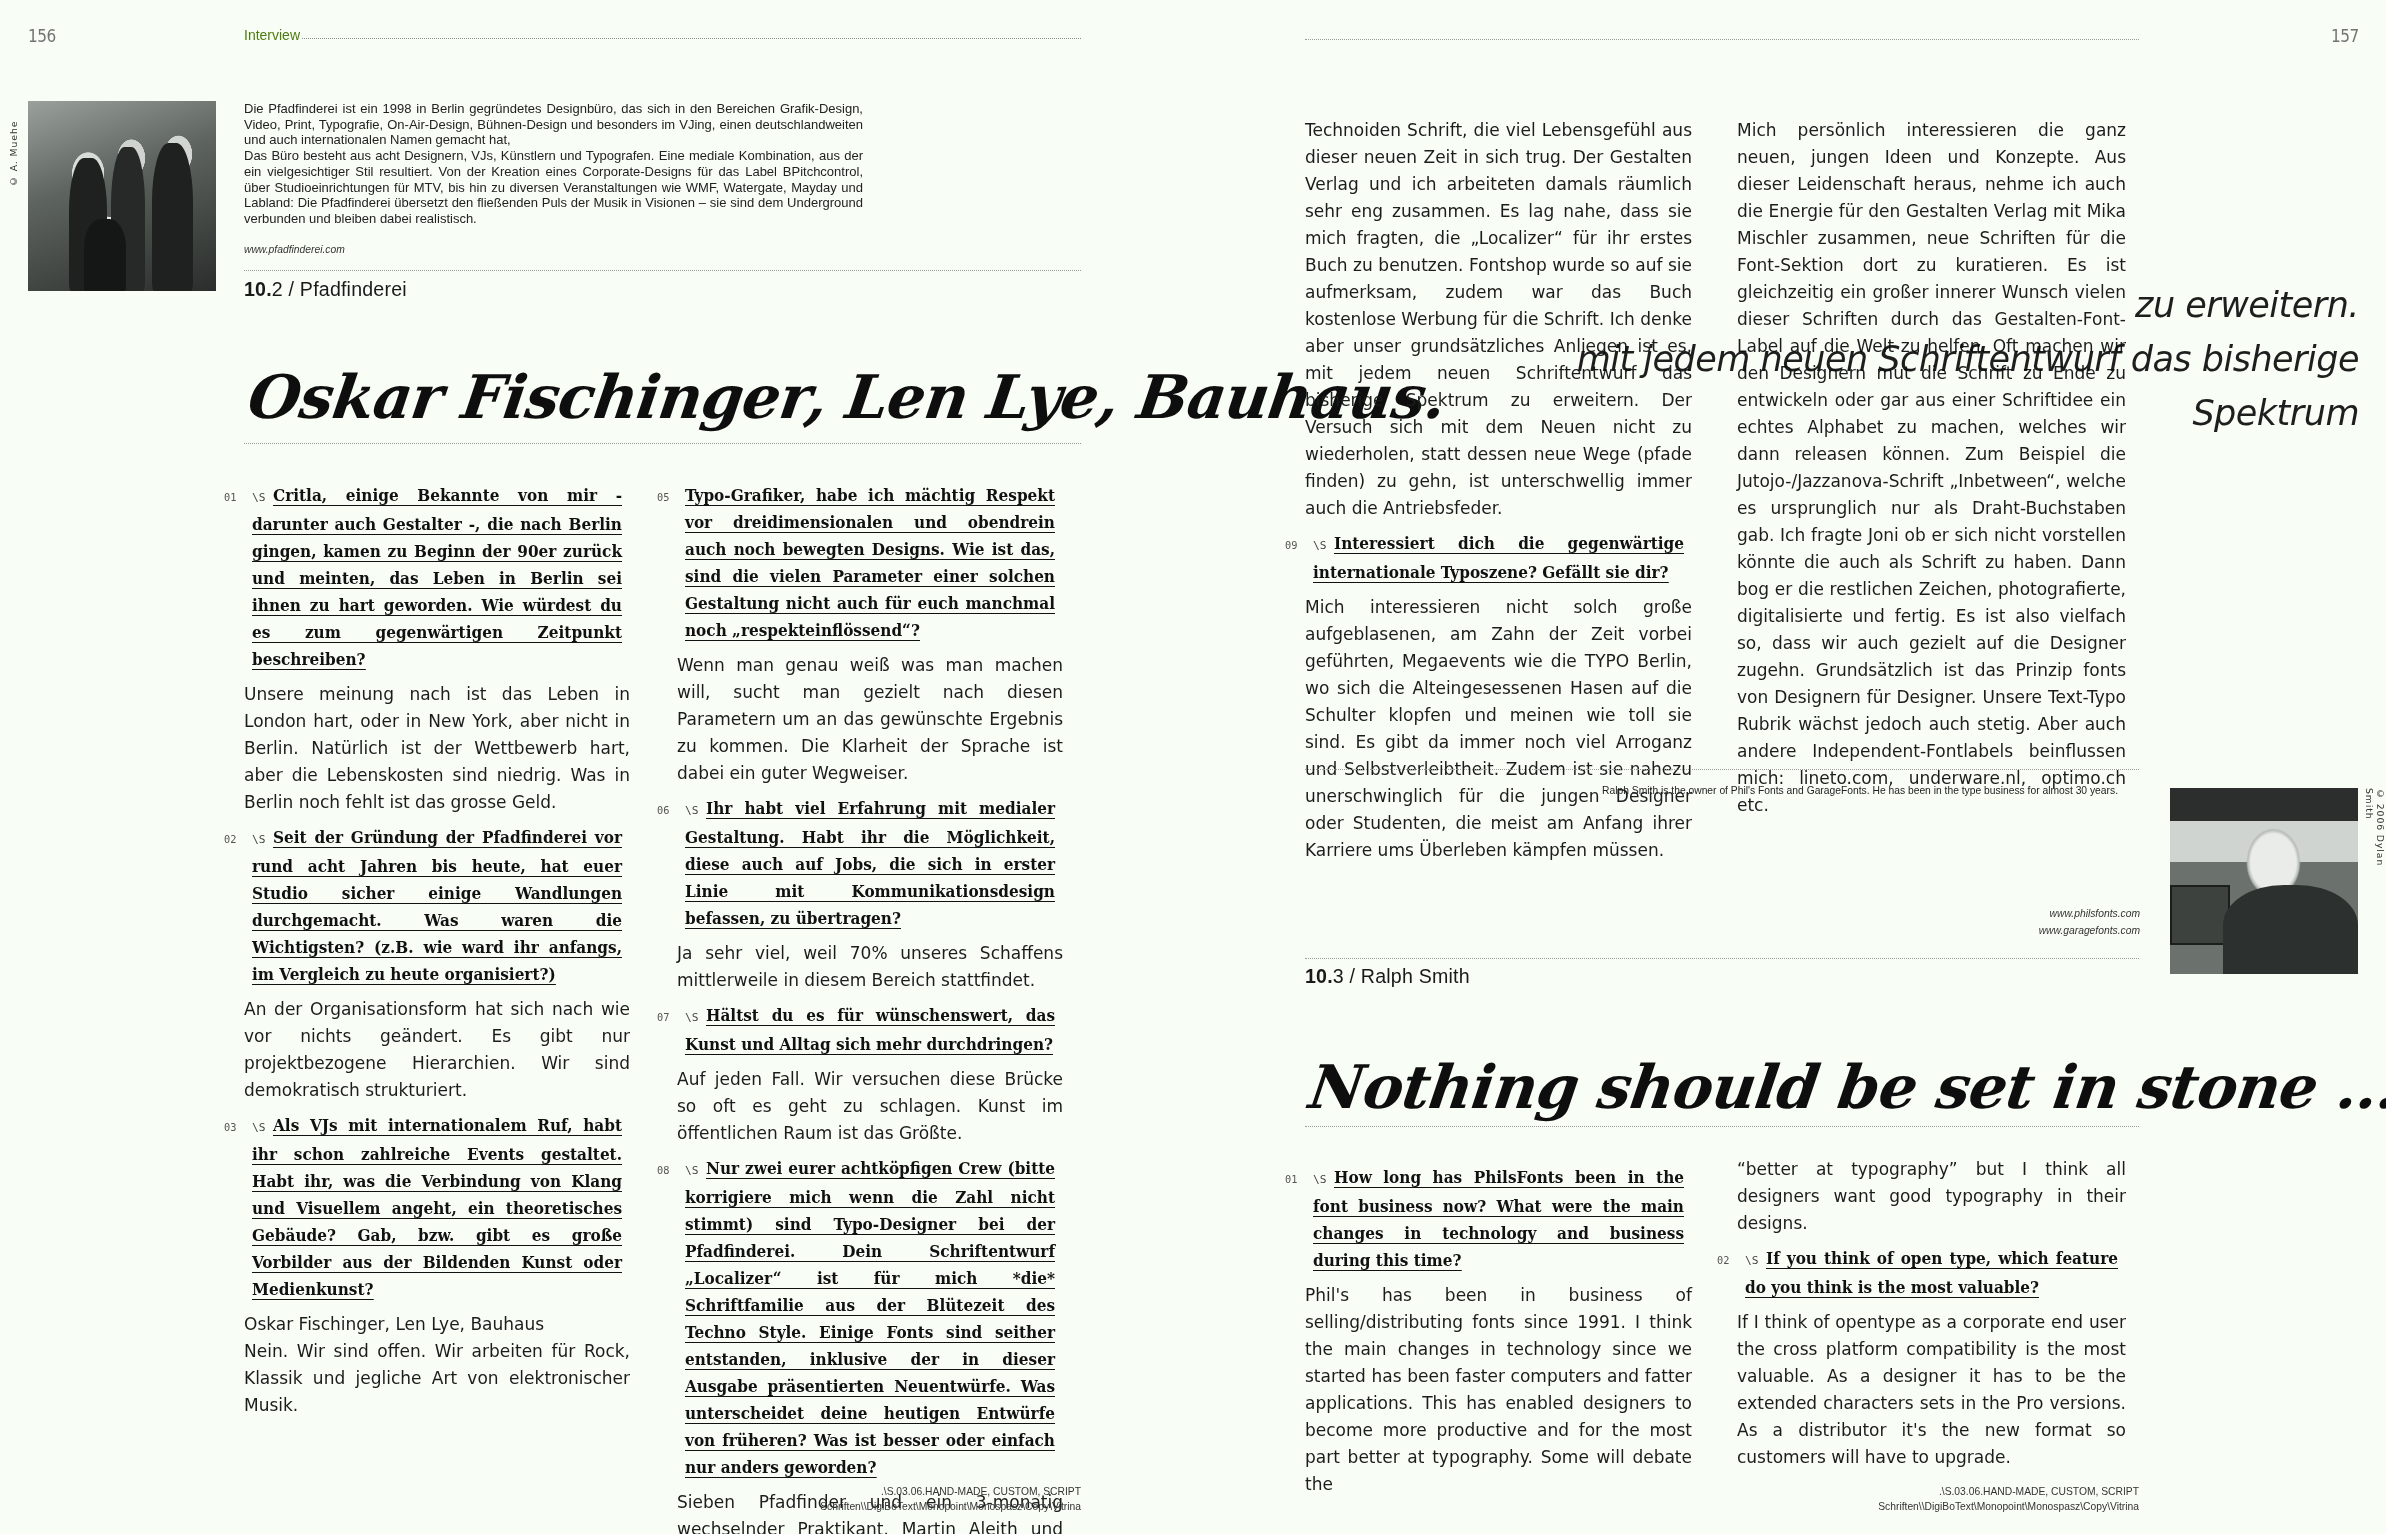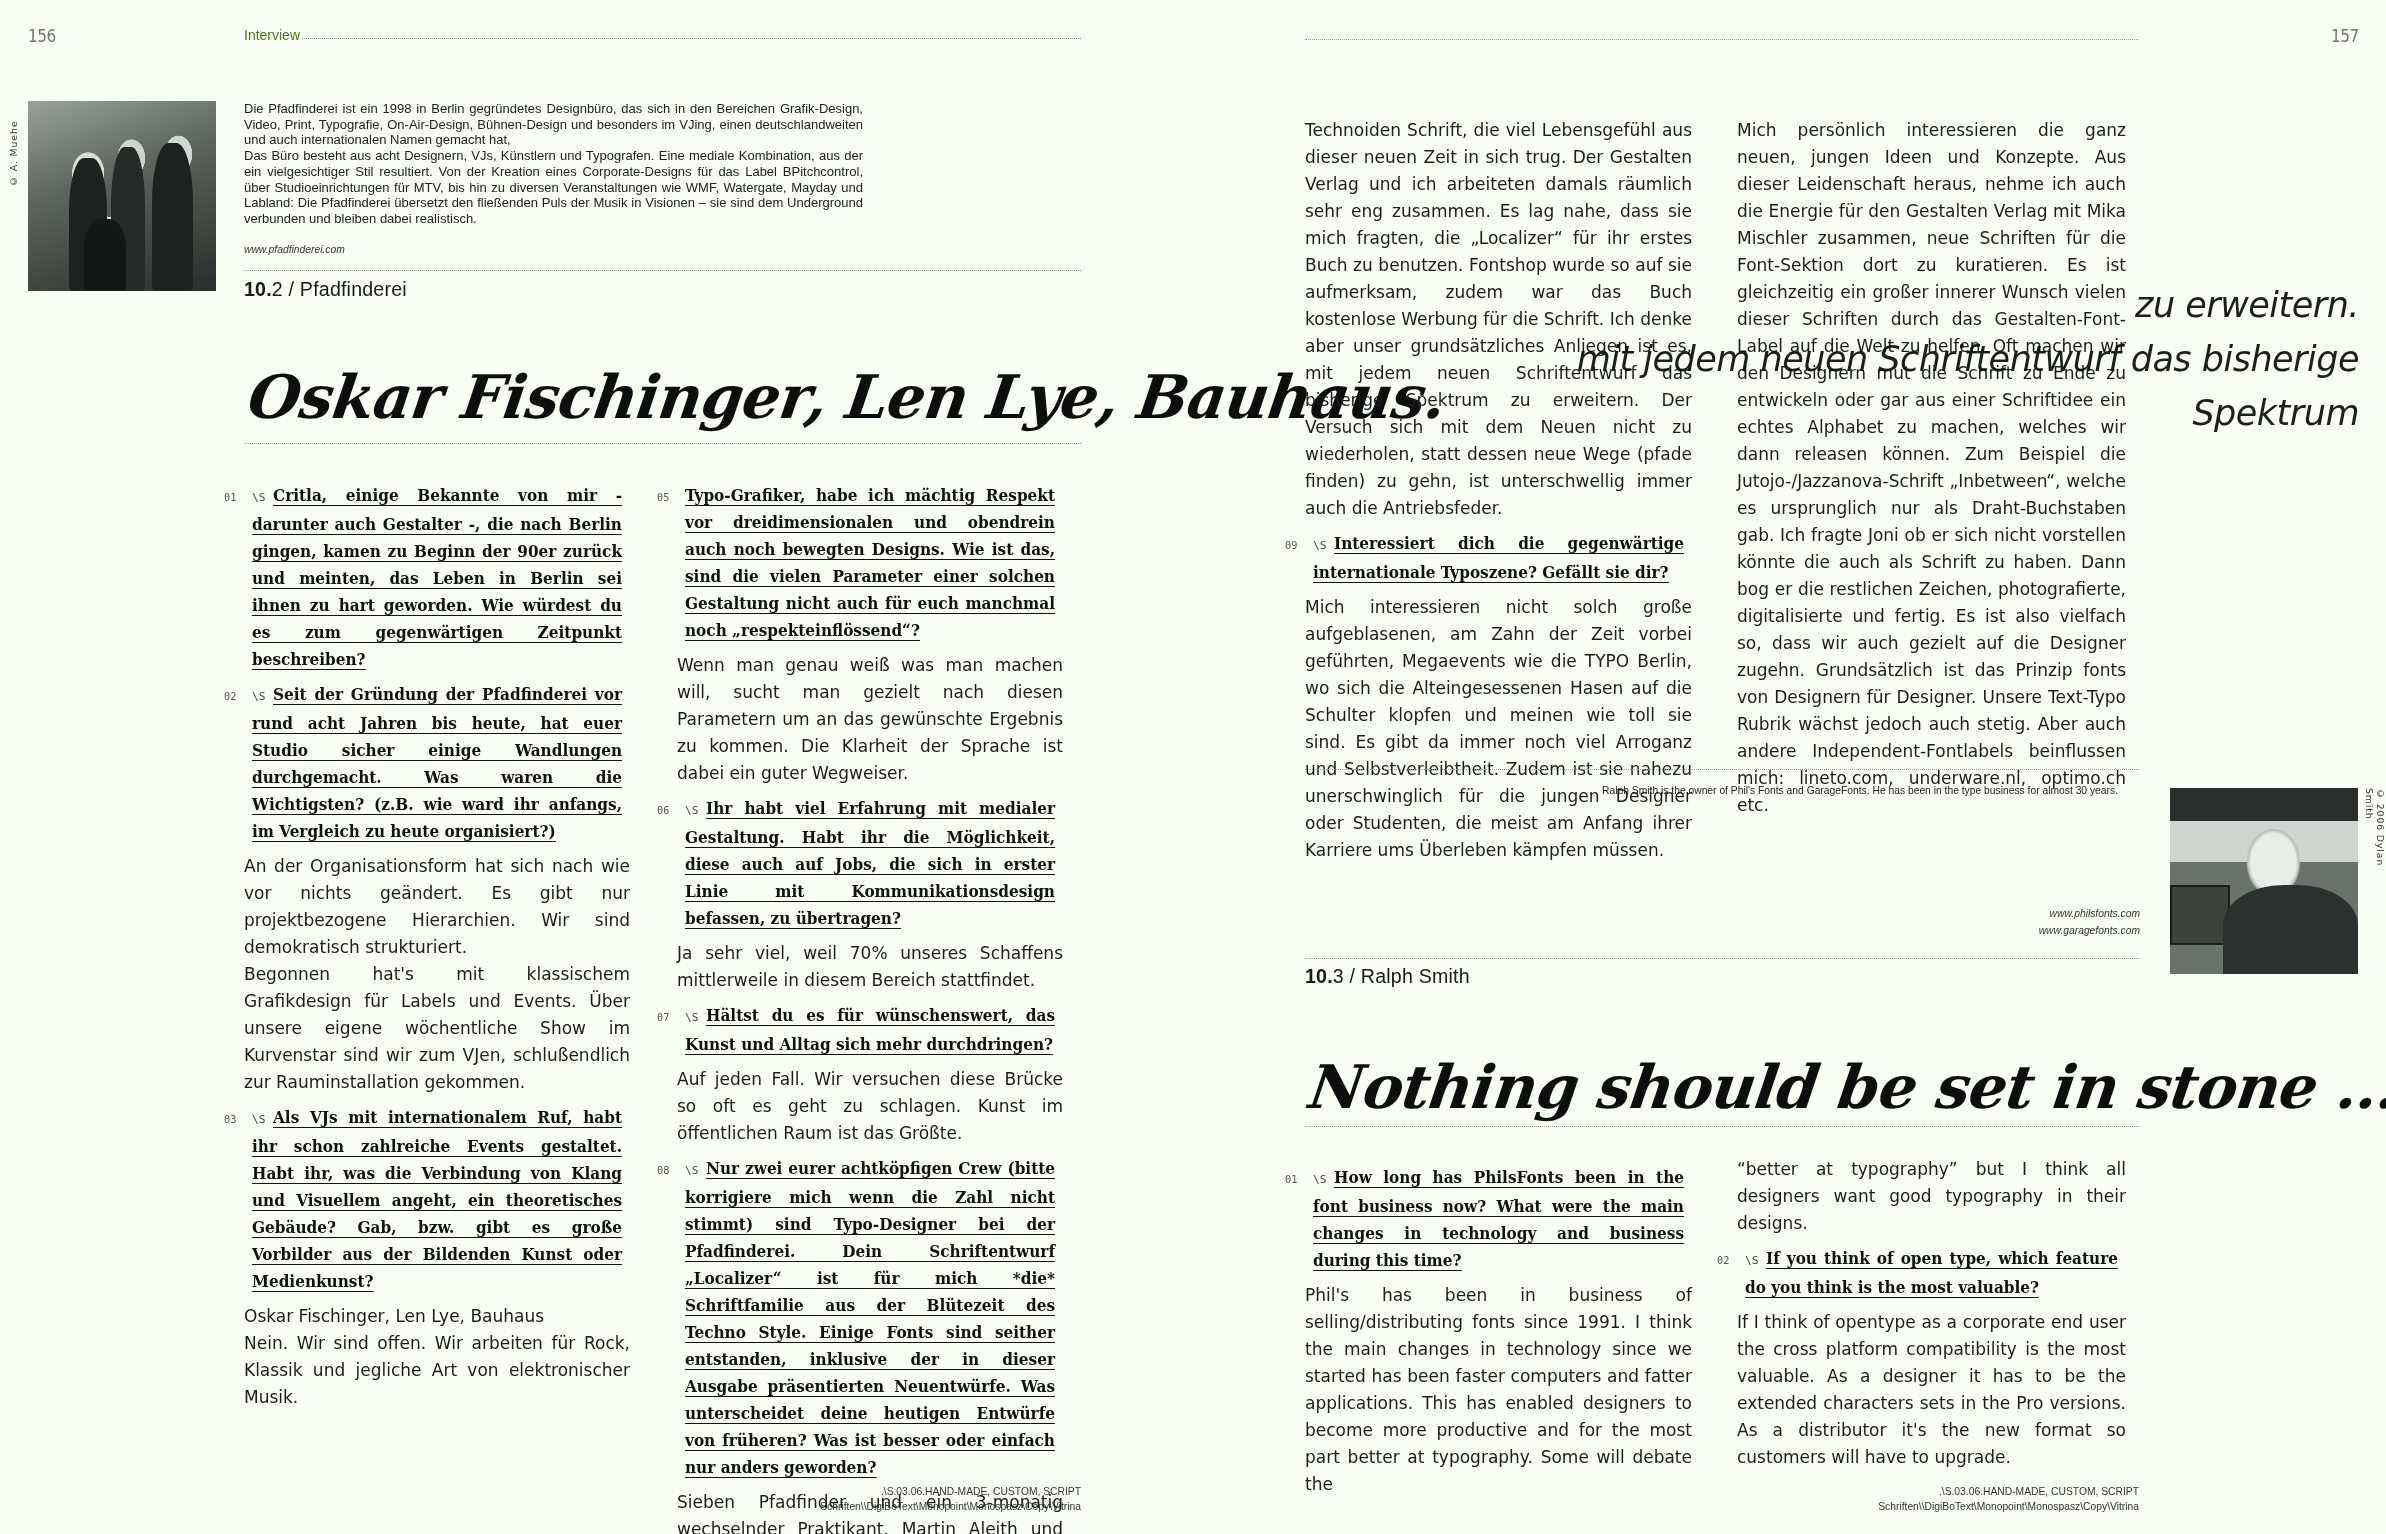--- a/index.html
+++ b/index.html
@@ -87,23 +87,23 @@
 <div class="rule" style="left:244px; top:270px; width:837px;"></div>
 <div class="abs section" style="left:244px; top:278px;">
   <b>10.</b><span>2 / Pfadfinderei</span>
 </div>
 
 <div class="abs script" style="left:244px; top:362px;">Oskar Fischinger, Len Lye, Bauhaus.</div>
 <div class="rule" style="left:244px; top:443px; width:837px;"></div>
 
 <div class="col" id="lcol1" style="left:244px; top:474px; width:386px;">
     <p class="q"><span class="qnum">01</span><span class="qmark">\S</span><span style="text-decoration: underline; text-underline-offset: 3.7px;">Critla, einige Bekannte von mir - darunter auch Gestalter -, die nach Berlin gingen, kamen zu Beginn der 90er zurück und meinten, das Leben in Berlin sei ihnen zu hart geworden. Wie würdest du es zum gegenwärtigen Zeitpunkt beschreiben?</span></p>
+    <p class="a"><span>Unsere meinung nach ist das Leben in London hart, oder in New York, aber nicht in Berlin. Natürlich ist der Wettbewerb hart, aber die Lebenskosten sind niedrig. Was in Berlin noch fehlt ist das grosse Geld.</span></p>
     <p class="q"><span class="qnum">02</span><span class="qmark">\S</span><span style="text-decoration: underline; text-underline-offset: 3.7px;">Seit der Gründung der Pfadfinderei vor rund acht Jahren bis heute, hat euer Studio sicher einige Wandlungen durchgemacht. Was waren die Wichtigsten? (z.B. wie ward ihr anfangs, im Vergleich zu heute organisiert?)</span></p>
     <p class="a"><span>An der Organisationsform hat sich nach wie vor nichts geändert. Es gibt nur projektbezogene Hierarchien. Wir sind demokratisch strukturiert.</span></p>
-    <p class="a"><span>Begonnen hat's mit klassischem Grafikdesign für Labels und Events. Über unsere eigene wöchentliche Show im Kurvenstar sind wir zum VJen, schlußendlich zur Rauminstallation gekommen.</span></p>
     <p class="q"><span class="qnum">03</span><span class="qmark">\S</span><span style="text-decoration: underline; text-underline-offset: 3.7px;">Als VJs mit internationalem Ruf, habt ihr schon zahlreiche Events gestaltet. Habt ihr, was die Verbindung von Klang und Visuellem angeht, ein theoretisches Gebäude? Gab, bzw. gibt es große Vorbilder aus der Bildenden Kunst oder Medienkunst?</span></p>
     <p class="a"><span>Oskar Fischinger, Len Lye, Bauhaus</span></p>
     <p class="a"><span>Nein. Wir sind offen. Wir arbeiten für Rock, Klassik und jegliche Art von elektronischer Musik.</span></p>
   </div>
 <div class="col" id="lcol2" style="left:677px; top:474px; width:386px;">
     <p class="q"><span class="qnum">05</span><span style="text-decoration: underline; text-underline-offset: 3.7px;">Typo-Grafiker, habe ich mächtig Respekt vor dreidimensionalen und obendrein auch noch bewegten Designs. Wie ist das, sind die vielen Parameter einer solchen Gestaltung nicht auch für euch manchmal noch „respekteinflössend“?</span></p>
     <p class="a"><span>Wenn man genau weiß was man machen will, sucht man gezielt nach diesen Parametern um an das gewünschte Ergebnis zu kommen. Die Klarheit der Sprache ist dabei ein guter Wegweiser.</span></p>
     <p class="q"><span class="qnum">06</span><span class="qmark">\S</span><span style="text-decoration: underline; text-underline-offset: 3.7px;">Ihr habt viel Erfahrung mit medialer Gestaltung. Habt ihr die Möglichkeit, diese auch auf Jobs, die sich in erster Linie mit Kommunikationsdesign befassen, zu übertragen?</span></p>
     <p class="a"><span>Ja sehr viel, weil 70% unseres Schaffens mittlerweile in diesem Bereich stattfindet.</span></p>
     <p class="q"><span class="qnum">07</span><span class="qmark">\S</span><span style="text-decoration: underline; text-underline-offset: 3.7px;">Hältst du es für wünschenswert, das Kunst und Alltag sich mehr durchdringen?</span></p>

